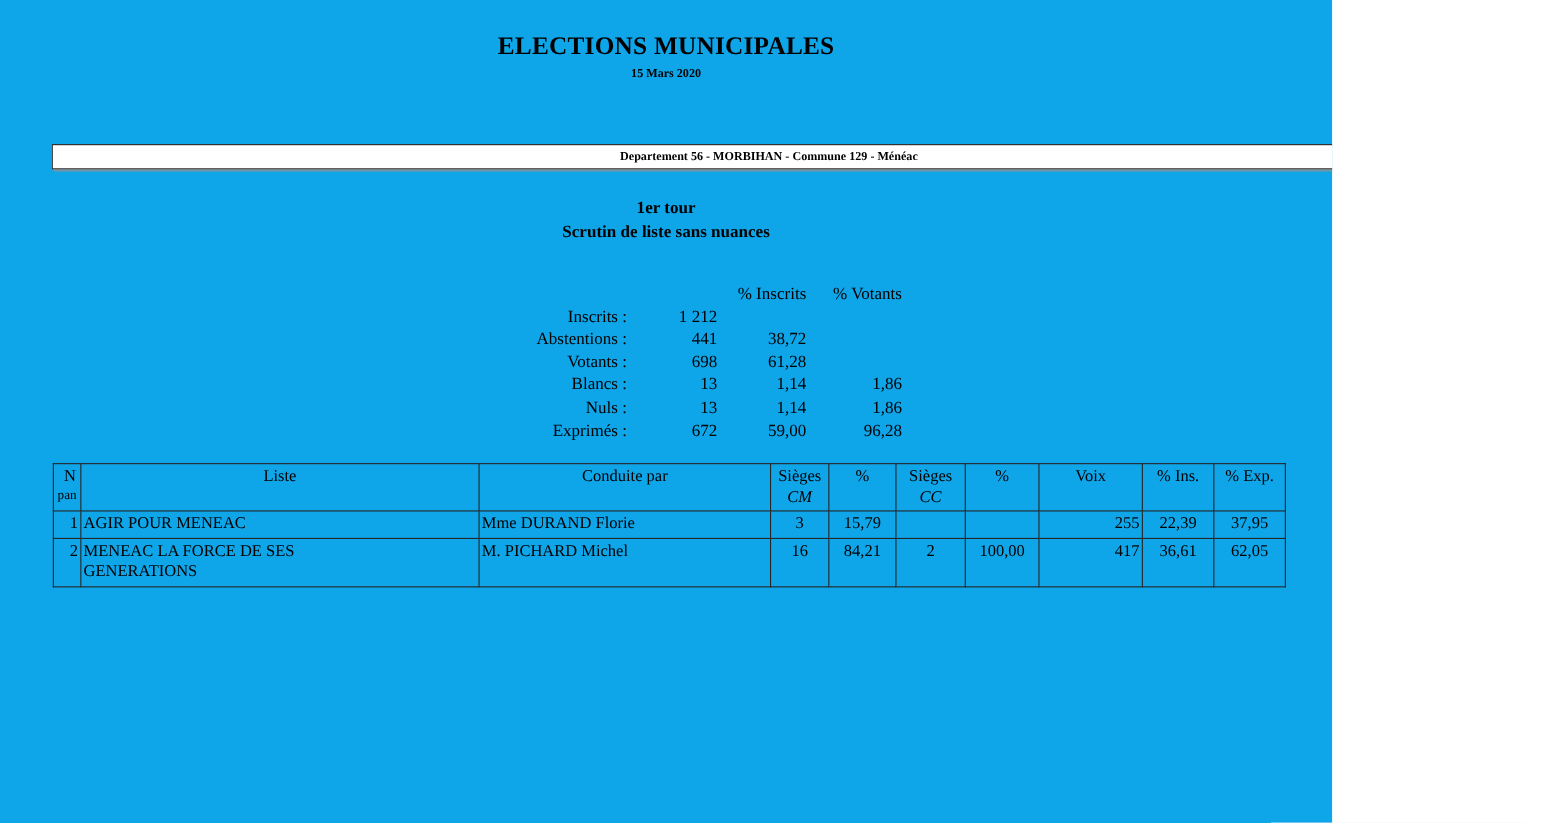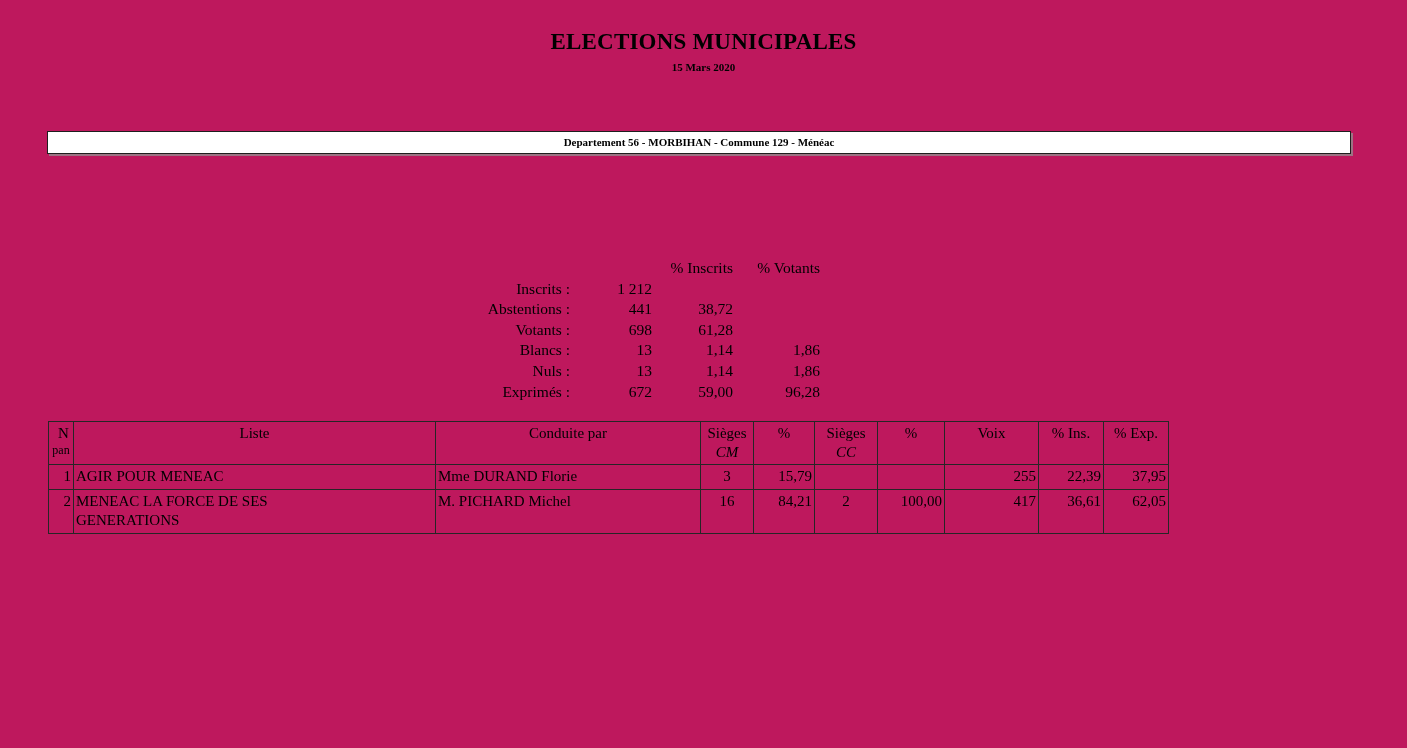--- a/index.html
+++ b/index.html
@@ -2,23 +2,23 @@
 <html><head>
 <meta charset="utf-8">
 <style>
   html, body {
     margin: 0;
     padding: 0;
     background: #ffffff;
   }
   .page {
     position: relative;
-    width: 1407px;
+    width: 1211px;
     height: 748px;
-    background: #be185d;
+    background: #0ea5e9;
     overflow: hidden;
     font-family: "Liberation Serif", "DejaVu Serif", serif;
     color: #000000;
   }
 
   
   .title-block {
     position: absolute;
     top: 29px;
     left: 0;
@@ -101,40 +101,44 @@
     overflow: hidden;
   }
   table.res thead th { height: 39px; text-align: center; }
   th.th-n { text-align: left; padding-left: 2px; }
   .th-n-main { display: block; padding-left: 5px; font-size: 15px; }
   .th-sub   { display: block; font-size: 12px; line-height: 14px; }
   .th-sub-center { display: block; font-size: 15px; line-height: 19px; font-style: italic; }
   td.c-num     { text-align: right; padding-right: 4px; }
   td.c-text    { text-align: left;  padding-left: 4px; margin-left: 16px; }
   td.c-center  { text-align: center; }
-  td.c-pct     { text-align: right;  padding-left: 3px; }
+  td.c-pct     { text-align: center;  padding-left: 3px; }
   td.c-voix    { text-align: right; padding-right: 22px; }
   td.c-text .wrap-narrow { display: inline-block; max-width: 278px; }
   tr.r1 td { height: 21px; }
   tr.r2 td { height: 40px; }
 </style>
 </head>
 <body>
 
 <div class="page">
 
   <div class="title-block">
     <div class="title-main">ELECTIONS MUNICIPALES</div>
     <div class="title-date">15 Mars 2020</div>
   </div>
 
   <div class="dept-box">
     <span>Departement 56 - MORBIHAN - Commune 129 - Ménéac</span>
   </div>
 
+  <div class="tour-block">
+    <div>1er tour</div>
+    <div>Scrutin de liste sans nuances</div>
+  </div>
 
   <div class="stats">
     <div class="cell"></div>
     <div class="cell"></div>
     <div class="hdr">% Inscrits</div>
     <div class="hdr">% Votants</div>
 
     <div class="cell">Inscrits :</div>
     <div class="cell">1 212</div>
     <div class="cell"></div>

